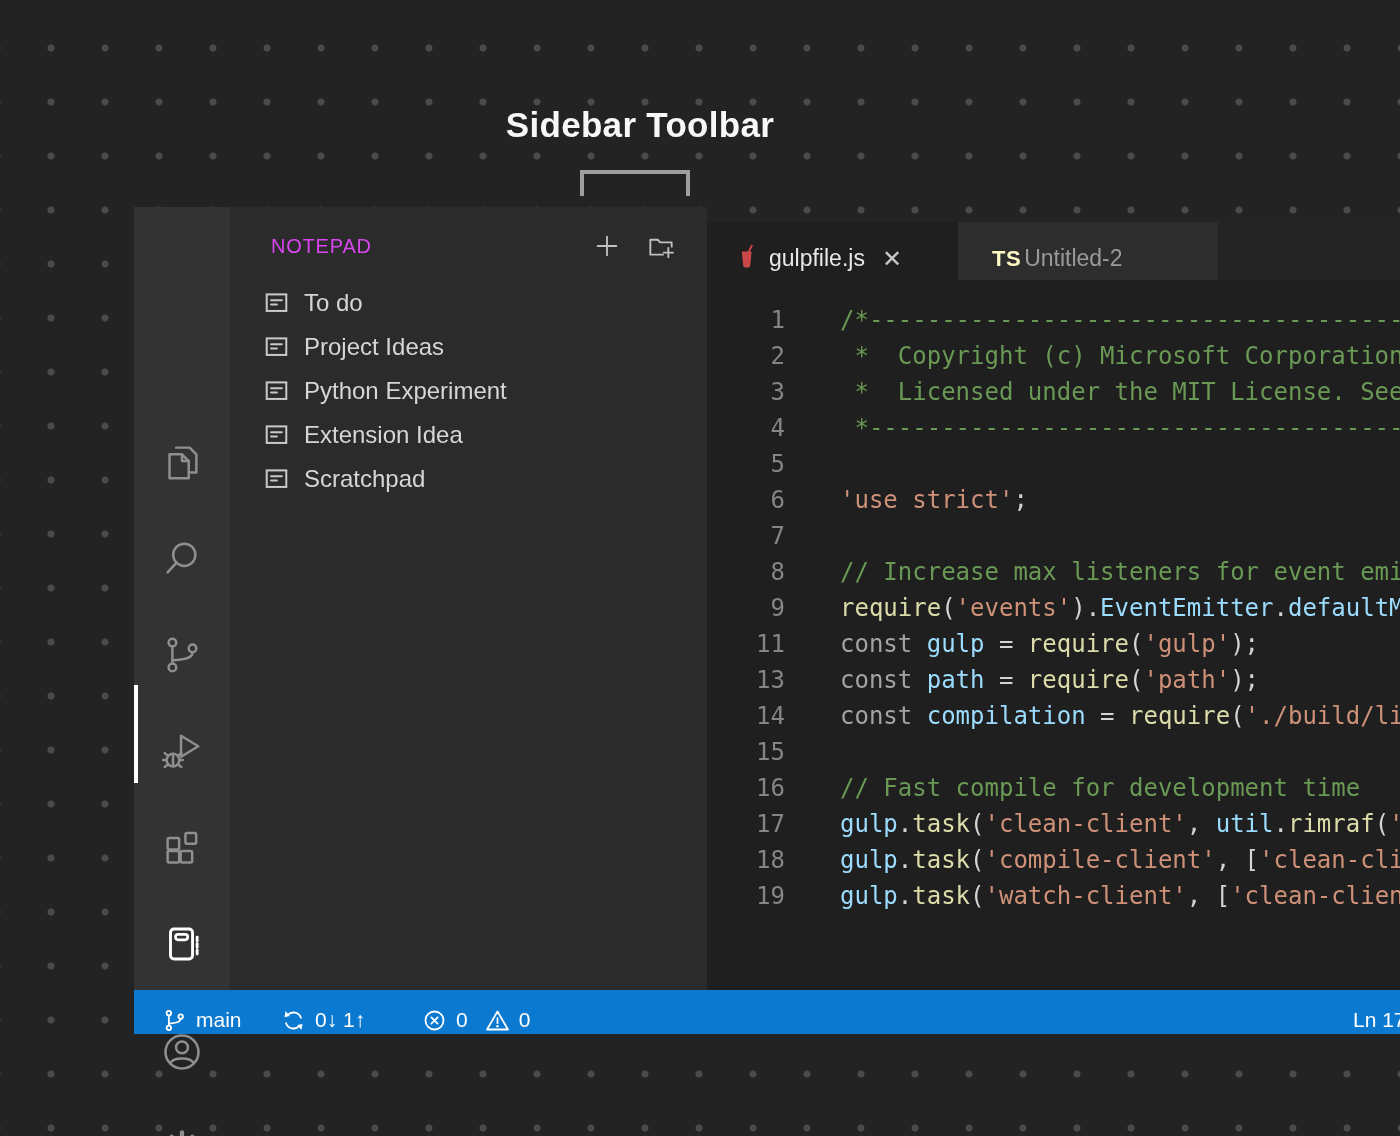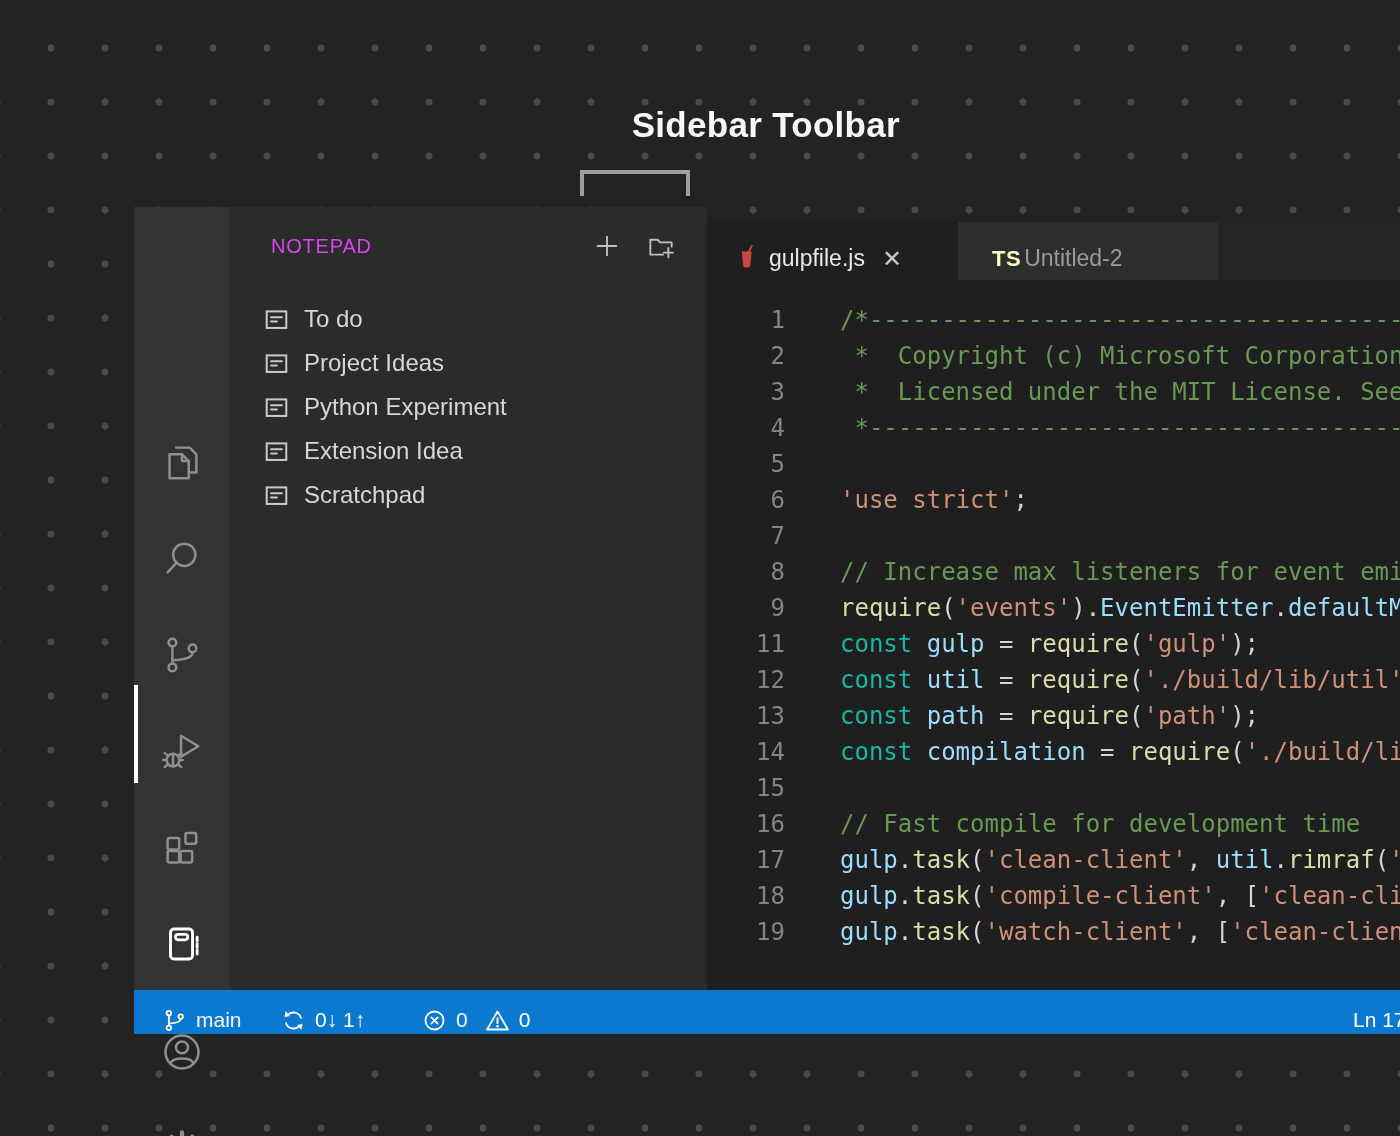--- a/index.html
+++ b/index.html
@@ -10,61 +10,61 @@
     background-color:#232323;
     background-image:radial-gradient(circle, #4a4a4a 3.2px, transparent 3.9px);
     background-size:54px 54px;
     background-position:24px 21px;
     color:#d4d4d4;
   }
   .abs { position:absolute; }
 
   
   .anno-title {
-    left:380px; top:105px; width:520px; text-align:right;
+    left:380px; top:105px; width:520px; text-align:center;
     font-size:35px; font-weight:700; color:#f7f7f7; letter-spacing:0.3px;
   }
   .anno-bracket {
     left:580px; top:170px; width:110px; height:26px;
     border:4px solid #9e9e9e; border-bottom:none;
   }
 
   
   .activity-bar { left:134px; top:207px; width:96px; height:783px; background:#333333; }
   .ab-indicator { left:0; top:478px; width:4px; height:98px; background:#ffffff; }
   .ab-item { position:absolute; left:25px; width:46px; height:46px; display:flex; align-items:center; justify-content:center; }
   .ab-item svg { width:46px; height:46px; }
 
   .sidebar { left:230px; top:207px; width:477px; height:783px; background:#2b2b2b; }
   .sb-title { position:absolute; left:41px; top:28px; font-size:20px; letter-spacing:0.8px; color:#d946ef; }
   .sb-btn { position:absolute; top:22px; width:34px; height:34px; display:flex; align-items:center; justify-content:center; }
   .sb-btn svg { width:32px; height:32px; }
   .sb-btn.plus { left:360px; }
   .sb-btn.newfolder { left:414px; }
   .sb-list { position:absolute; left:0; top:82px; width:100%; }
-  .sb-item { height:44px; display:flex; align-items:flex-end; padding-left:33px; }
+  .sb-item { height:44px; display:flex; align-items:flex-start; padding-left:33px; }
   .sb-item svg { width:27px; height:27px; flex:0 0 27px; }
   .sb-item .lbl { margin-left:14px; font-size:24px; color:#d6d6d6; }
 
   .tabstrip { left:707px; top:222px; width:693px; height:73px; background:#242424; }
   .tab { position:absolute; top:0; height:73px; display:flex; align-items:center; }
   .tab.active { left:0; width:251px; background:#1f1f1f; }
   .tab.inactive { left:251px; width:260px; background:#2d2d2d; }
   .tab .gulp-ic { margin-left:29px; }
   .tab .tlabel { font-size:23px; }
   .tab.active .tlabel { color:#e8e8e8; margin-left:13px; }
   .tab .close { margin-left:17px; font-size:24px; color:#c5c5c5; line-height:1; }
   .tab .ts { margin-left:34px; font-size:22px; font-weight:700; color:#fef9c3; letter-spacing:0.5px; }
   .tab.inactive .tlabel { color:#9a9a9a; margin-left:3px; }
 
   .editor { left:707px; top:280px; width:693px; height:710px; background:#1f1f1f; padding-top:22px; overflow:hidden; }
   .code-line { height:36px; line-height:36px; white-space:pre; font-family:"DejaVu Sans Mono", monospace; font-size:24px; }
   .code-line .ln { display:inline-block; width:78px; text-align:right; color:#858585; }
   .code-line .code { display:inline-block; margin-left:55px; }
-  .tk-c { color:#6a9955; } .tk-s { color:#ce9178; } .tk-k { color:#14b8a6; }
+  .tk-c { color:#6a9955; } .tk-s { color:#ce9178; } .tk-k { color:#a3a3a3; }
   .tk-v { color:#9cdcfe; } .tk-f { color:#dcdcaa; } .tk-p { color:#d4d4d4; }
 
   .statusbar { left:134px; top:990px; width:1266px; height:44px; background:#0b79cf; color:#ffffff; overflow:hidden; }
   .sb-seg { position:absolute; top:0; height:60px; display:flex; align-items:center; gap:8px; font-size:21px; }
   .sb-seg svg { width:27px; height:27px; }
   .seg-branch { left:27px; }
   .seg-sync { left:146px; }
   .seg-problems { left:287px; }
   .seg-cursor { left:1219px; white-space:nowrap; }
   .stroke-w { fill:none; stroke:#ffffff; stroke-width:1.6; stroke-linecap:round; stroke-linejoin:round; }
@@ -248,21 +248,20 @@
     <div class="code-line"><span class="ln">1</span><span class="code"><span class="tk-c">/*------------------------------------------------------------------------------------------</span></span></div>
     <div class="code-line"><span class="ln">2</span><span class="code"><span class="tk-c"> *  Copyright (c) Microsoft Corporation</span></span></div>
     <div class="code-line"><span class="ln">3</span><span class="code"><span class="tk-c"> *  Licensed under the MIT License. See </span></span></div>
     <div class="code-line"><span class="ln">4</span><span class="code"><span class="tk-c"> *------------------------------------------------------------------------------------------</span></span></div>
     <div class="code-line"><span class="ln">5</span><span class="code"></span></div>
     <div class="code-line"><span class="ln">6</span><span class="code"><span class="tk-s">'use strict'</span><span class="tk-p">;</span></span></div>
     <div class="code-line"><span class="ln">7</span><span class="code"></span></div>
     <div class="code-line"><span class="ln">8</span><span class="code"><span class="tk-c">// Increase max listeners for event emit</span></span></div>
     <div class="code-line"><span class="ln">9</span><span class="code"><span class="tk-f">require</span><span class="tk-p">(</span><span class="tk-s">'events'</span><span class="tk-p">).</span><span class="tk-v">EventEmitter</span><span class="tk-p">.</span><span class="tk-v">defaultMax</span></span></div>
     <div class="code-line"><span class="ln">11</span><span class="code"><span class="tk-k">const </span><span class="tk-v">gulp</span><span class="tk-p"> = </span><span class="tk-f">require</span><span class="tk-p">(</span><span class="tk-s">'gulp'</span><span class="tk-p">);</span></span></div>
-    <div class="code-line"><span class="ln">12</span><span class="code"><span class="tk-k">const </span><span class="tk-v">util</span><span class="tk-p"> = </span><span class="tk-f">require</span><span class="tk-p">(</span><span class="tk-s">'./build/lib/util'</span></span></div>
     <div class="code-line"><span class="ln">13</span><span class="code"><span class="tk-k">const </span><span class="tk-v">path</span><span class="tk-p"> = </span><span class="tk-f">require</span><span class="tk-p">(</span><span class="tk-s">'path'</span><span class="tk-p">);</span></span></div>
     <div class="code-line"><span class="ln">14</span><span class="code"><span class="tk-k">const </span><span class="tk-v">compilation</span><span class="tk-p"> = </span><span class="tk-f">require</span><span class="tk-p">(</span><span class="tk-s">'./build/lib</span></span></div>
     <div class="code-line"><span class="ln">15</span><span class="code"></span></div>
     <div class="code-line"><span class="ln">16</span><span class="code"><span class="tk-c">// Fast compile for development time</span></span></div>
     <div class="code-line"><span class="ln">17</span><span class="code"><span class="tk-v">gulp</span><span class="tk-p">.</span><span class="tk-f">task</span><span class="tk-p">(</span><span class="tk-s">'clean-client'</span><span class="tk-p">, </span><span class="tk-v">util</span><span class="tk-p">.</span><span class="tk-f">rimraf</span><span class="tk-p">(</span><span class="tk-s">'ou</span></span></div>
     <div class="code-line"><span class="ln">18</span><span class="code"><span class="tk-v">gulp</span><span class="tk-p">.</span><span class="tk-f">task</span><span class="tk-p">(</span><span class="tk-s">'compile-client'</span><span class="tk-p">, [</span><span class="tk-s">'clean-clie</span></span></div>
     <div class="code-line"><span class="ln">19</span><span class="code"><span class="tk-v">gulp</span><span class="tk-p">.</span><span class="tk-f">task</span><span class="tk-p">(</span><span class="tk-s">'watch-client'</span><span class="tk-p">, [</span><span class="tk-s">'clean-client</span></span></div>
   </div>
 
 <div class="abs statusbar">

